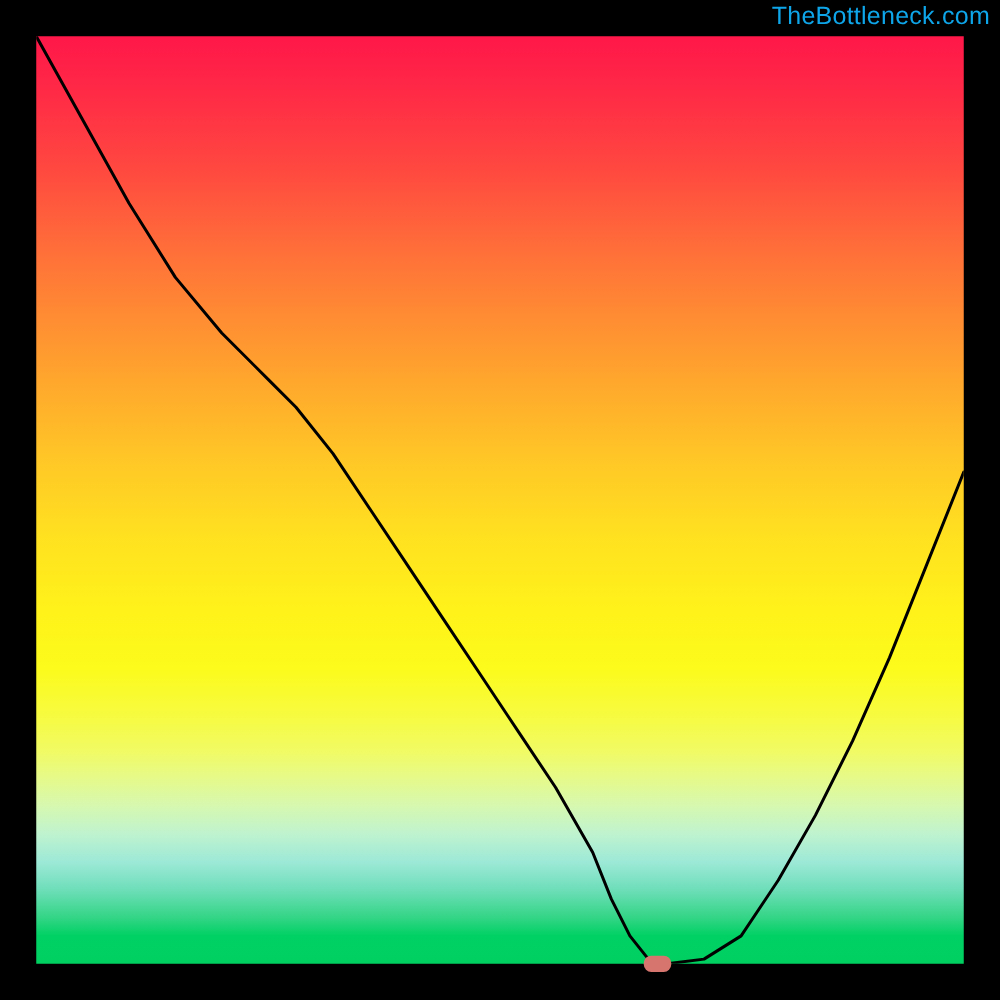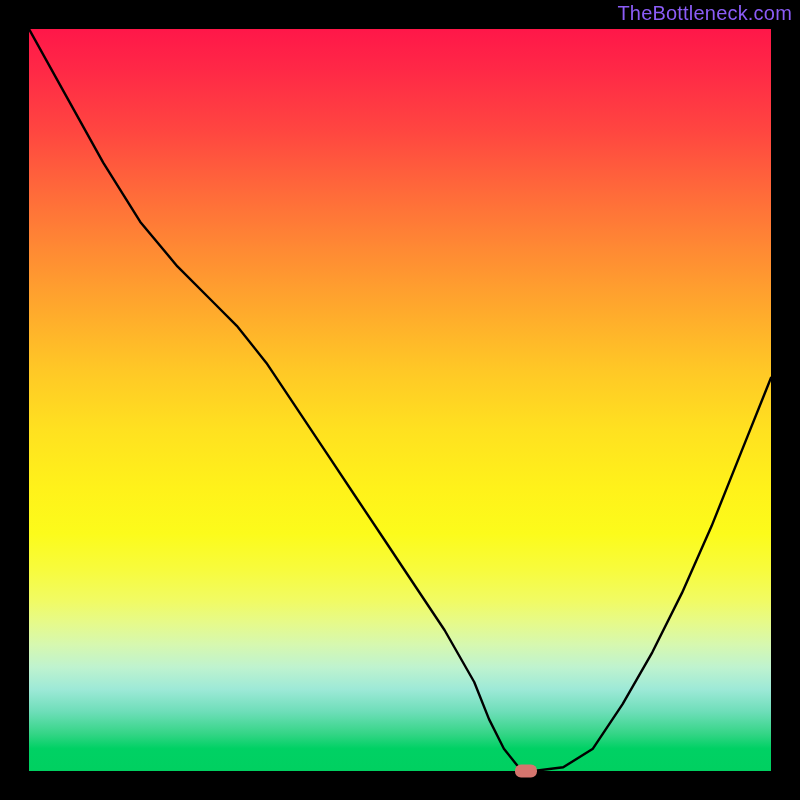--- a/index.html
+++ b/index.html
@@ -8,21 +8,21 @@
     height: 800px;
     background: #000;
     position: relative;
     font-family: Arial, sans-serif;
     overflow: hidden;
   }
   .watermark {
     position: absolute;
     top: 2px;
     right: 8px;
-    color: #8b5cf6;
+    color: #0ea5e9;
     font-size: 20px;
     font-weight: 500;
     z-index: 10;
     letter-spacing: 0.2px;
   }
   .plot-area {
     position: absolute;
     left: 29px;
     top: 29px;
     width: 742px;

